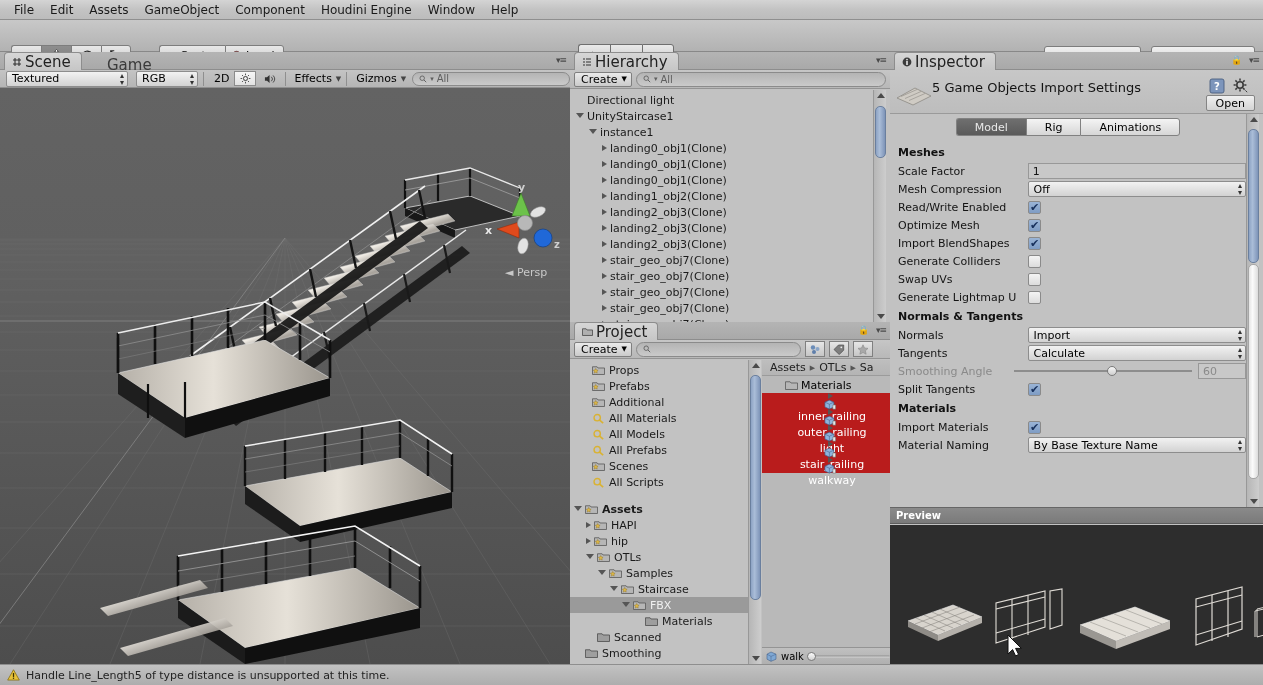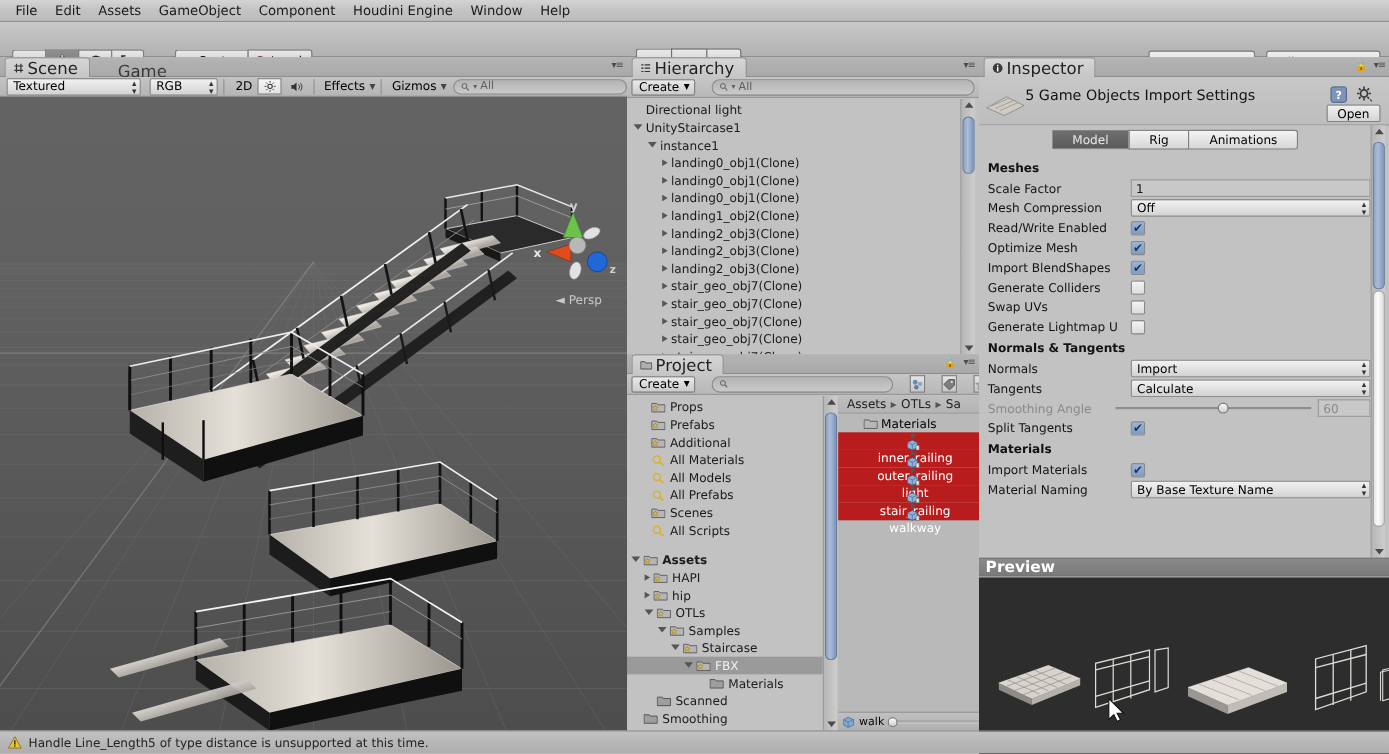--- a/index.html
+++ b/index.html
@@ -81,21 +81,21 @@
   .tab.active {
     background:linear-gradient(to bottom,#d6d6d6,#c6c6c6);
     border:1px solid #8d8d8d; border-bottom:0; top:0; height:18px;
   }
   .tab.inactive { color:#3a3a3a; }
   .panel-menu { position:absolute; right:4px; top:3px; font-size:9px; color:#4a4a4a; letter-spacing:-1px;}
   .lock-ic { position:absolute; right:20px; top:3px; font-size:9px; color:#555; }
 
   
   .panel-tb {
-    height:19px; display:flex; align-items:center; gap:15px;
+    height:19px; display:flex; align-items:center; gap:4px;
     padding:0 4px;
     background:linear-gradient(to bottom,#c6c6c6,#b8b8b8);
     border-bottom:1px solid #949494;
   }
   .createbtn {
     height:15px; padding:0 4px 0 6px; font-size:11px;
     background:linear-gradient(to bottom,#eaeaea,#cbcbcb);
     border:1px solid #7f7f7f; border-radius:2px;
     display:flex; align-items:center; gap:4px;
   }
@@ -177,21 +177,21 @@
     position:absolute; left:0; bottom:0; width:1263px; height:21px;
     background:linear-gradient(to bottom,#c2c2c2,#adadad);
     border-top:1px solid #8e8e8e;
     display:flex; align-items:center; gap:6px; padding-left:7px;
     font-size:11px; color:#232323;
   }
   .preview-hdr {
     height:17px; background:linear-gradient(to bottom,#8a8a8a,#7a7a7a);
     border-top:1px solid #666; border-bottom:1px solid #5d5d5d;
     display:flex; align-items:center; padding-left:6px;
-    font-size:14px; font-weight:bold; color:#fff;
+    font-size:10px; font-weight:bold; color:#fff;
   }
   .file-row { height:16px; display:flex; align-items:center; font-size:11px; padding-left:12px; }
   .file-row.sel { background:#b91c1c; color:#fff;flex-direction:column; }
   .breadcrumb { height:16px; display:flex; align-items:center; gap:4px; font-size:11px; padding-left:8px;
     background:linear-gradient(to bottom,#bebebe,#b4b4b4); border-bottom:1px solid #9b9b9b; color:#222;}
 </style>
 </head>
 <body>
 
 <div class="app">

